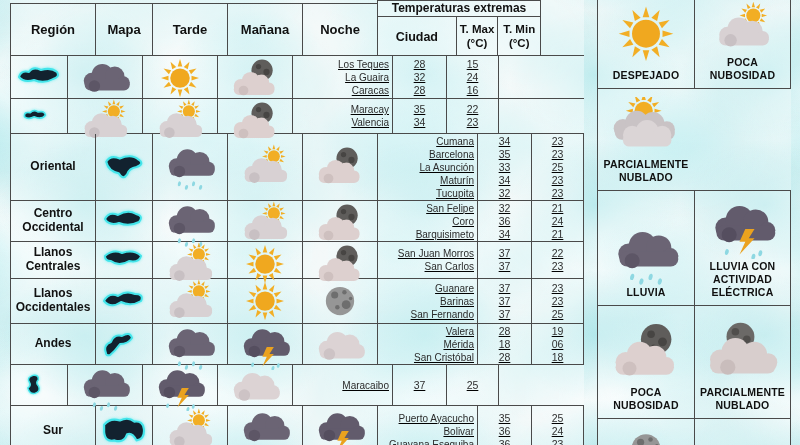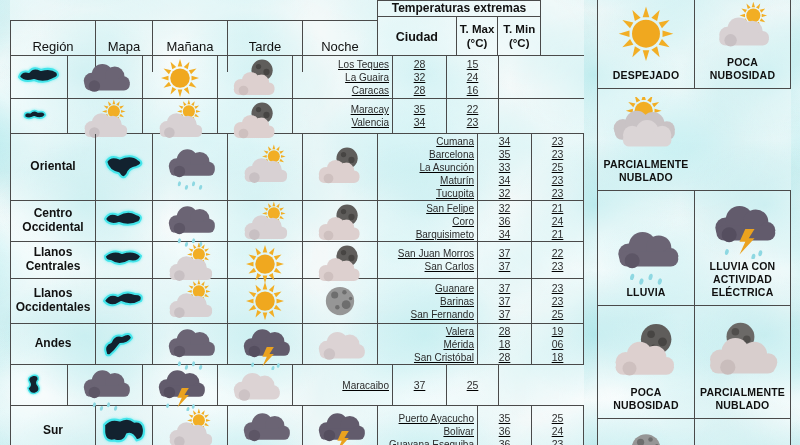--- a/index.html
+++ b/index.html
@@ -11,22 +11,22 @@
       radial-gradient(closest-side, rgba(160,230,235,.45), rgba(160,230,235,0)),
       radial-gradient(closest-side, rgba(190,238,240,.55), rgba(190,238,240,0)),
       radial-gradient(closest-side, rgba(255,255,255,.9), rgba(255,255,255,0)),
       radial-gradient(closest-side, rgba(120,215,222,.35), rgba(120,215,222,0));
     background-size:170px 130px,230px 160px,140px 110px,200px 150px,300px 220px;
     background-position:0 10px,90px 60px,40px 200px,120px 20px,-60px 260px;
     background-repeat:repeat;}
   .tbl{position:absolute;left:10px;top:0;width:574px;background:rgba(255,255,255,.38);}
   
   .hdr{display:flex;height:55px;border-bottom:1px solid #4a4a4a;}
-  .h-left{box-sizing:border-box;margin-top:20px;height:52px;border:solid #4a4a4a;border-width:1px 0 0 1px;
-    display:grid;place-items:center;font-weight:normal;font-size:13px;color:#111;}
+  .h-left{box-sizing:border-box;margin-top:3px;height:52px;border:solid #4a4a4a;border-width:1px 0 0 1px;
+    display:grid;place-items:center;font-weight:bold;font-size:13px;color:#111;}
   .w-region{width:85px}.w-map{width:57px}.w-ic{width:75px}
   .tgroup{box-sizing:border-box;width:164px;border:1px solid #4a4a4a;border-bottom:0;background:rgba(255,255,255,.25);}
   .t-title{height:15px;line-height:15px;text-align:center;font-weight:bold;font-size:12px;color:#111;border-bottom:1px solid #4a4a4a;}
   .t-sub{display:flex;height:39px;}
   .t-city{box-sizing:border-box;width:100px;border-right:1px solid #4a4a4a;display:grid;place-items:center;font-weight:bold;font-size:12.5px;color:#111;}
   .t-max,.t-min{box-sizing:border-box;width:53px;display:grid;place-items:center;font-weight:bold;font-size:11.5px;line-height:1.2;text-align:center;color:#111;}
   .t-max{border-right:1px solid #4a4a4a;}
   
   .band{display:flex;border-left:1px solid #4a4a4a;border-bottom:1px solid #4a4a4a;}
   .cell{box-sizing:border-box;border-right:1px solid #4a4a4a;}
@@ -255,22 +255,22 @@
   </defs>
 </svg>
 
 <div id="stage">
 
   <div class="tbl">
 
     <div class="hdr">
       <div class="h-left w-region">Región</div>
       <div class="h-left w-map">Mapa</div>
+      <div class="h-left w-ic">Tarde</div>
       <div class="h-left w-ic">Mañana</div>
-      <div class="h-left w-ic">Tarde</div>
       <div class="h-left w-ic">Noche</div>
       <div class="tgroup">
         <div class="t-title">Temperaturas extremas</div>
         <div class="t-sub">
           <div class="t-city">Ciudad</div>
           <div class="t-max">
             <div><span>T. Max</span><br><span>(°C)</span></div>
           </div>
           <div class="t-min">
             <div><span>T. Min</span><br><span>(°C)</span></div>

